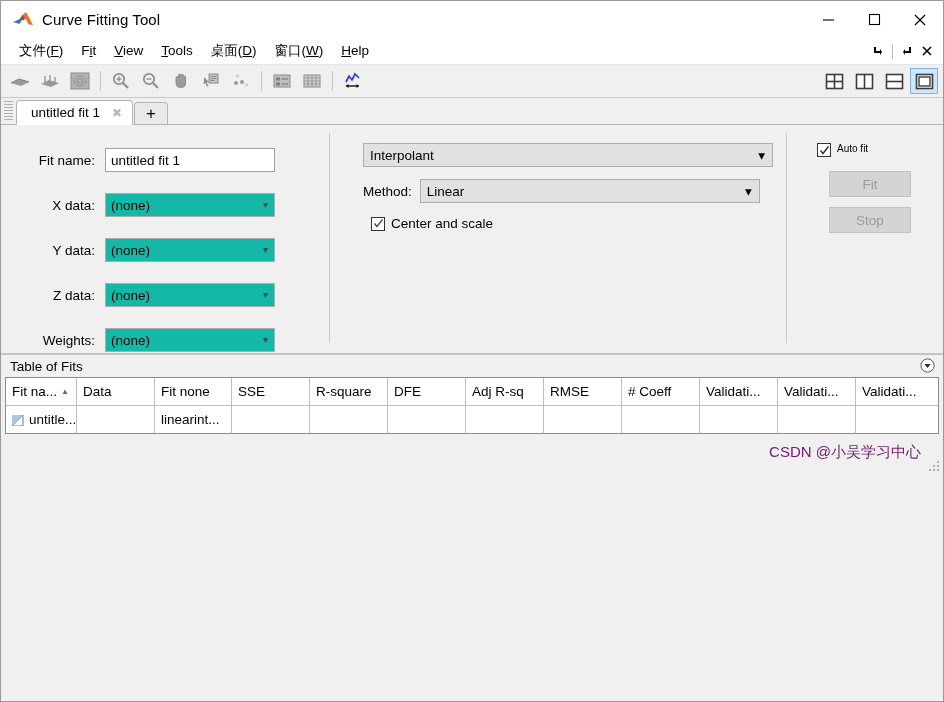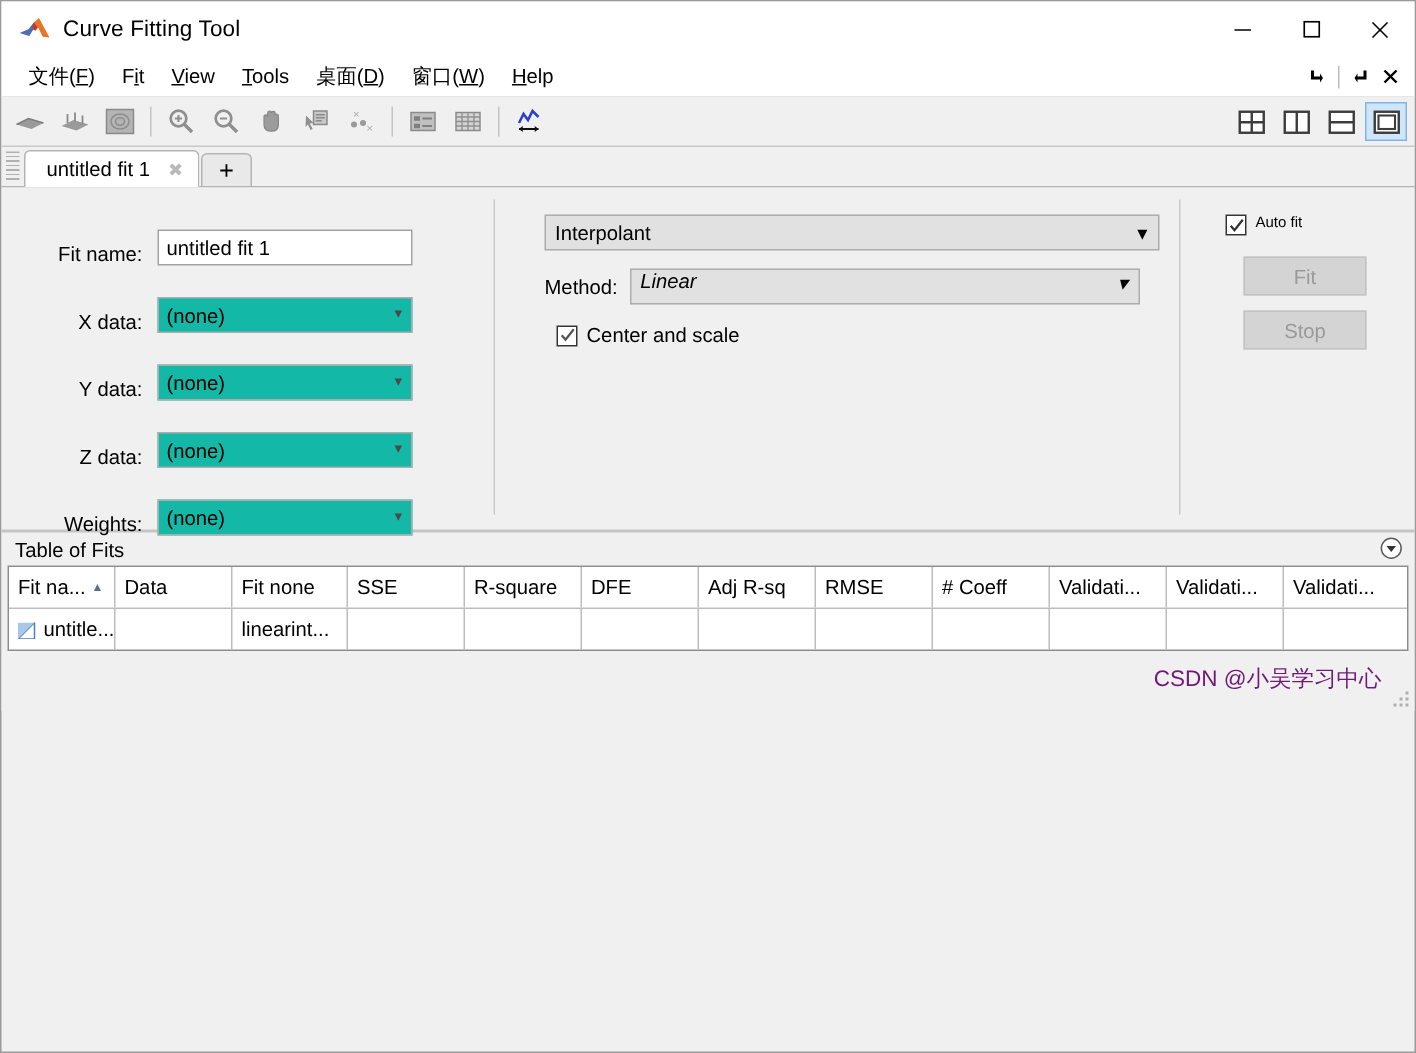--- a/index.html
+++ b/index.html
@@ -190,21 +190,21 @@
   }
   .fp-right {
     width: 156px;
     padding-top: 18px;
     padding-left: 18px;
     box-sizing: border-box;
   }
 
   .field-row {
     display: flex;
-    align-items: flex-end;
+    align-items: center;
     margin-bottom: 11px;
     height: 34px;
   }
   .field-label {
     width: 104px;
     text-align: right;
     padding-right: 10px;
     font-size: 13.5px;
     box-sizing: border-box;
   }
@@ -245,25 +245,24 @@
   }
   .method-label {
     font-size: 13.5px;
     margin-right: 8px;
   }
   .combo-method {
     width: 340px; height: 24px;
     background: #e1e1e1;
     border: 1px solid #adadad;
     box-sizing: border-box;
-    display: flex; align-items: flex-start;
+    display: flex; align-items: center;
     justify-content: space-between;
     padding: 0 7px 0 6px;
     font-size: 13.5px;
-    font-style: italic;
   }
 
   .check-row {
     display: flex; align-items: center;
     margin-top: 13px;
     margin-left: 8px;
     font-size: 13.5px;
   }
   .checkbox {
     width: 14px; height: 14px;

